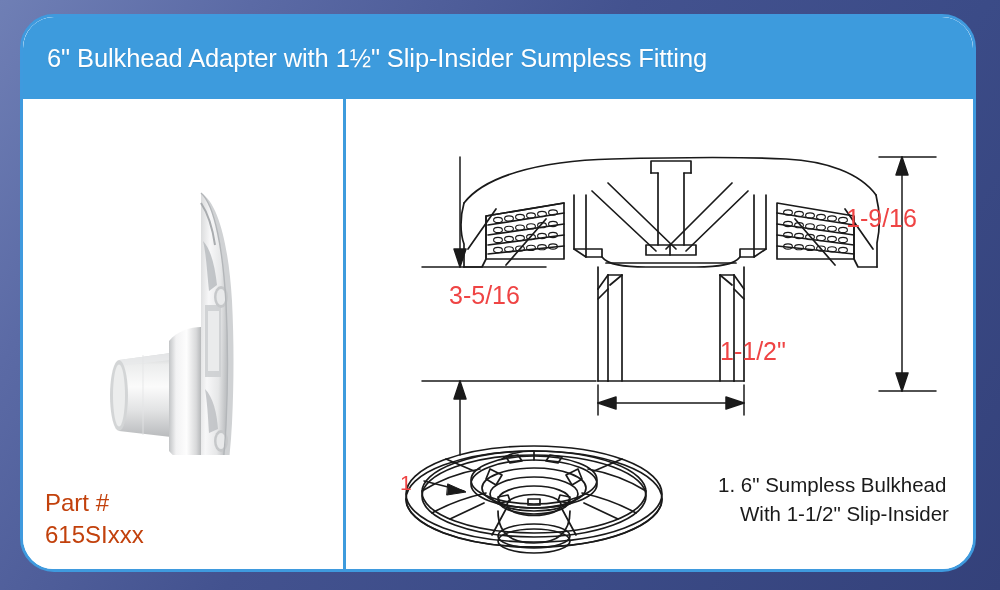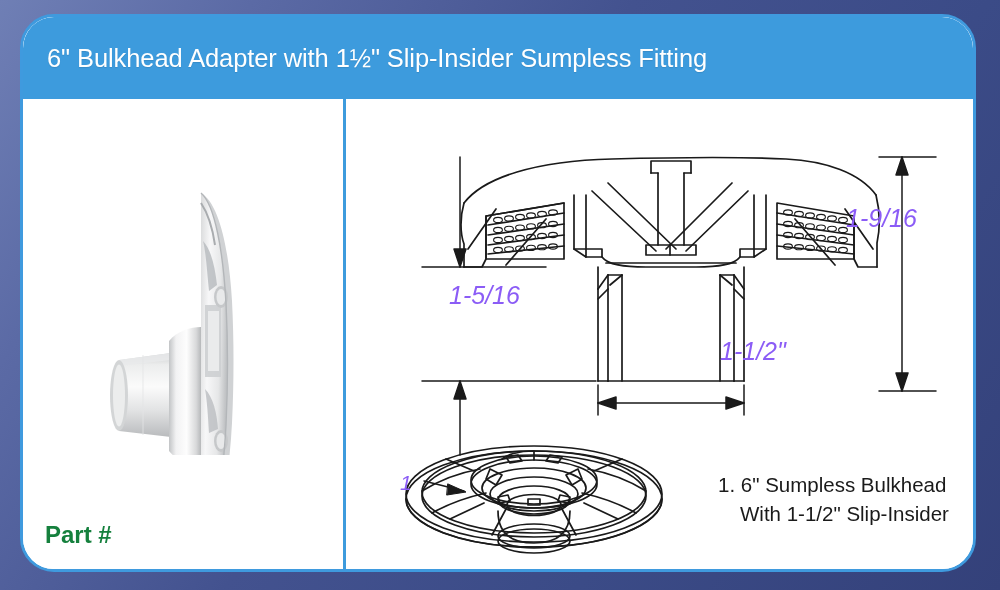--- a/index.html
+++ b/index.html
@@ -86,24 +86,24 @@
     position: absolute;
     left: 28px;
     top: 46px;
     width: 265px;
     height: 310px;
   }
   .part-block {
     position: absolute;
     left: 22px;
     bottom: 24px;
-    color: #15803d;
+    color: #c2410c;
     font-size: 24px;
     line-height: 32px;
-    font-weight: 700;
+    font-weight: 400;
   }
 
   
   .right-panel {
     position: absolute;
     left: 323px;
     top: 0;
     width: 633px;
     height: 476px;
   }
@@ -118,24 +118,23 @@
     top: 371px;
     color: #1a1a1a;
     font-size: 20.5px;
     line-height: 29px;
     white-space: nowrap;
   }
   .legend-line2 { padding-left: 22px; }
 
   .dim-label {
     position: absolute;
-    color: #8b5cf6;
+    color: #ef4444;
     font-size: 25px;
     white-space: nowrap;
-    font-style: italic;
   }
   .dim-1916 { left: 500px; top: 105px; }
   .dim-1516 { left: 103px; top: 182px; }
   .dim-112  { left: 374px; top: 236px; font-size: 25px; line-height: 33px; }
   .callout-1 { left: 54px; top: 372px; font-size: 21px; }
 </style>
 </head>
 <body>
 
 <div class="page">
@@ -209,20 +208,21 @@
             <ellipse cx="170" cy="296" rx="4.5" ry="8" fill="#e8e9ea"></ellipse>
             <path d="M150 58 C 158 70, 162 86, 164 100" stroke="#a9acaf" stroke-width="2" fill="none"></path>
             <path d="M150 392 C 158 378, 163 358, 165 340" stroke="#a9acaf" stroke-width="2" fill="none"></path>
             <path d="M150 48 C 164 60, 172 106, 175 158 C 177 198, 177 238, 175 280 C 172 338, 163 388, 150 400" stroke="#b3b6b9" stroke-width="1.4" fill="none"></path>
             <path d="M150 316 C 144 326, 136 332, 128 336" stroke="#c3c5c7" stroke-width="1.2" fill="none"></path>
           </svg>
         </div>
 
         <div class="part-block">
           <div>Part #</div>
+          <div>615SIxxx</div>
         </div>
       </div>
 
       <div class="divider"></div>
 
       <div class="right-panel">
 
         <svg class="draw-svg" width="633" height="476" viewBox="0 0 633 476">
           <g fill="none" stroke="#1a1a1a" stroke-width="1.7" stroke-linejoin="round" stroke-linecap="round">
 
@@ -412,21 +412,21 @@
               <ellipse cx="188" cy="442" rx="36" ry="12"></ellipse>
               <ellipse cx="188" cy="437" rx="36" ry="12"></ellipse>
 
               <path d="M78 382 L 118 392" stroke-width="1.5"></path>
               <path d="M102 385 L 120 393 L 101 396 Z" fill="#1a1a1a" stroke-width="1"></path>
             </g>
           </g>
         </svg>
 
         <div class="dim-label dim-1916">1-9/16</div>
-        <div class="dim-label dim-1516">1-5/16</div>
+        <div class="dim-label dim-1516">3-5/16</div>
         <div class="dim-label dim-112">
           <div>1-1/2"</div>
         </div>
 
         <div class="dim-label callout-1">1</div>
 
         <div class="legend">
           <div>1. 6" Sumpless Bulkhead</div>
           <div class="legend-line2">With 1-1/2" Slip-Insider</div>
         </div>

